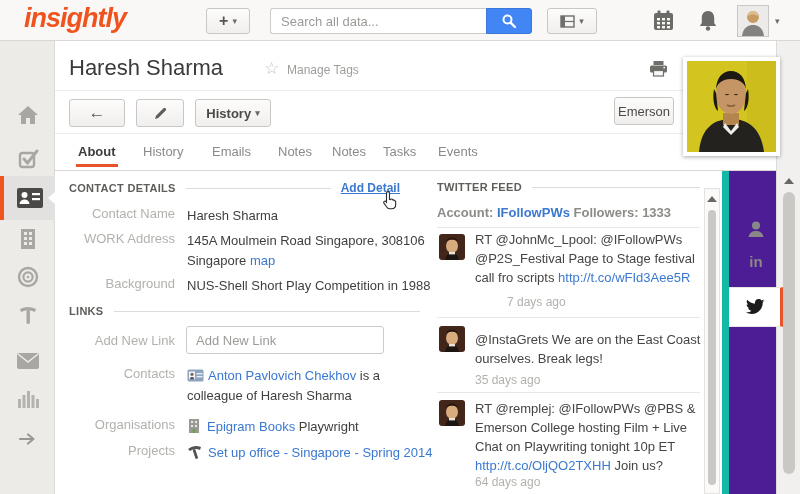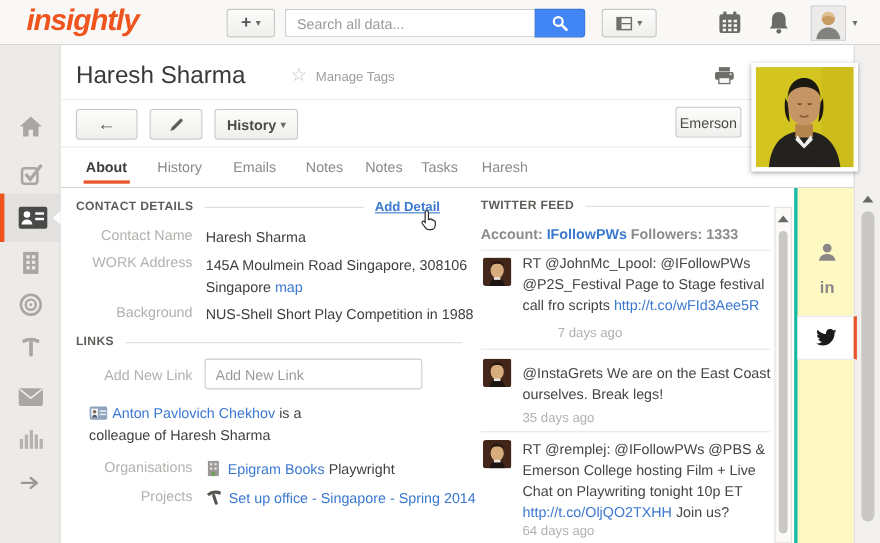--- a/index.html
+++ b/index.html
@@ -7,21 +7,21 @@
   #app { position:relative; width:800px; height:494px; overflow:hidden; background:#fff; }
   .abs { position:absolute; }
 
   
   .topbar { left:0; top:0; width:800px; height:41px; background:#f9f8f6; border-bottom:1px solid #d8d7d5; z-index:8; }
   .logo { left:24px; top:3px; font-size:27px; font-weight:bold; font-style:italic; color:#f0541e; letter-spacing:-1px; }
   .btn { display:flex; align-items:center; justify-content:center; gap:4px;
          background:linear-gradient(#fcfcfb,#f0efed); border:1px solid #c8c7c5; border-radius:3px;
          color:#4a4a48; font-size:13px; cursor:pointer; }
   .caret { font-size:9px; color:#6b6b68; }
-  .search-input { left:259px; top:8px; width:229px; height:26px; border:1px solid #ccccca; border-right:none;
+  .search-input { left:270px; top:8px; width:229px; height:26px; border:1px solid #ccccca; border-right:none;
                   border-radius:3px 0 0 3px; padding:0 10px; font-size:13px; color:#444; background:#fff; }
   .search-input::placeholder { color:#9a9a97; }
   .search-btn { left:486px; top:8px; width:46px; height:26px; background:#4285f4; border:1px solid #3b77db;
                 border-radius:0 3px 3px 0; display:flex; align-items:center; justify-content:center; cursor:pointer; }
 
   
   .sidebar { left:0; top:41px; width:55px; height:453px; background:#edebe8; border-right:1px solid #dcdbd9; z-index:7; }
   .side-item { position:absolute; left:0; width:55px; height:40px; display:flex; align-items:center; justify-content:center; cursor:pointer; }
   .side-item.active { background:#e2e1df; height:44px; border-left:4px solid #f0541e; }
   .notch { position:absolute; left:44px; top:16px; width:0; height:0;
@@ -51,21 +51,21 @@
   .add-link-input { width:198px; height:28px; border:1px solid #ccccca; border-radius:3px; padding:0 9px; font-size:13px; color:#444; }
   .add-link-input::placeholder { color:#9b9b98; }
 
   .tweet-text { font-size:13px; line-height:19px; color:#454543; width:230px; }
   .tweet-time { font-size:12px; color:#b3b1ad; }
   .tw-sep { position:absolute; left:437px; width:263px; height:1px; background:#e8e7e5; }
   .avatar-sq { position:absolute; width:26px; height:26px; border-radius:3px; overflow:hidden; }
   .caret-up { width:0; height:0; border-left:5px solid transparent; border-right:5px solid transparent; border-bottom:6px solid #686866; }
   .thumb { background:#c9c8c5; border-radius:6px; }
 
-  .social-strip { left:722px; top:171px; width:54px; height:323px; background:#fef9c3; border-left:3px solid #14b8a6; }
+  .social-strip { left:722px; top:171px; width:54px; height:323px; background:#4c1d95; border-left:7px solid #14b8a6; }
   .tw-tab { position:absolute; left:0px; top:116px; width:54px; height:40px; background:#fff;
             border-top:1px solid #e6e5e3; border-bottom:1px solid #e6e5e3; border-right:3px solid #e8542a;
             display:flex; align-items:center; justify-content:center; cursor:pointer; }
 </style>
 </head>
 <body>
 
 <div id="app">
 
   <div class="abs topbar"></div>
@@ -259,21 +259,21 @@
   </button>
 
   <div class="abs hline" style="left:55px;top:133px;width:721px;"></div>
 
   <span class="abs tab active" style="left:78px;top:144px;">About</span>
   <span class="abs tab" style="left:143px;top:144px;">History</span>
   <span class="abs tab" style="left:212px;top:144px;">Emails</span>
   <span class="abs tab" style="left:278px;top:144px;">Notes</span>
   <span class="abs tab" style="left:332px;top:144px;">Notes</span>
   <span class="abs tab" style="left:383px;top:144px;">Tasks</span>
-  <span class="abs tab" style="left:438px;top:144px;">Haresh</span>
+  <span class="abs tab" style="left:438px;top:144px;">Events</span>
   <div class="abs tab-underline" style="left:76px;top:164px;width:42px;"></div>
   <div class="abs" style="left:55px;top:170px;width:721px;height:1px;background:#d8d7d5;"></div>
 
   <div class="abs section-head" style="left:69px;top:181px;width:331px;">
     <span class="section-title">CONTACT DETAILS</span>
     <span class="section-rule"></span>
     <a class="link u" style="font-size:12px;font-weight:bold;margin-left:10px;">Add Detail</a>
   </div>
 
   <div class="abs" style="left:379px;top:191px;z-index:11;">
@@ -299,20 +299,21 @@
     <span class="section-title">LINKS</span>
     <span class="section-rule"></span>
   </div>
 
   <div class="frow" style="left:69px;top:333px;">
     <span class="flabel">Add New Link</span>
   </div>
   <input class="abs add-link-input" style="left: 186px; top: 326px;" placeholder="Add New Link">
 
   <div class="frow" style="left:69px;top:366px;">
+    <span class="flabel">Contacts</span>
     <span class="fvalue" style="width:252px;">
       <svg width="17" height="13" viewBox="0 0 17 13" style="vertical-align:-2px;margin-right:4px;">
         <rect x="0.5" y="0.5" width="16" height="12" rx="1.5" fill="#8ea3bd"></rect>
         <rect x="2" y="2.5" width="6" height="8" fill="#f2f4f7"></rect>
         <circle cx="5" cy="5.3" r="1.6" fill="#7a6a52"></circle>
         <path d="M2.6 10.5 C3 8.6 4 8 5 8 C6 8 7 8.6 7.4 10.5 Z" fill="#556"></path>
         <rect x="9.5" y="4" width="6" height="1.4" fill="#e8edf3"></rect>
         <rect x="9.5" y="7" width="6" height="1.4" fill="#e8edf3"></rect>
       </svg><a class="link">Anton Pavlovich Chekhov</a><span> is a colleague of Haresh Sharma</span>
     </span>

